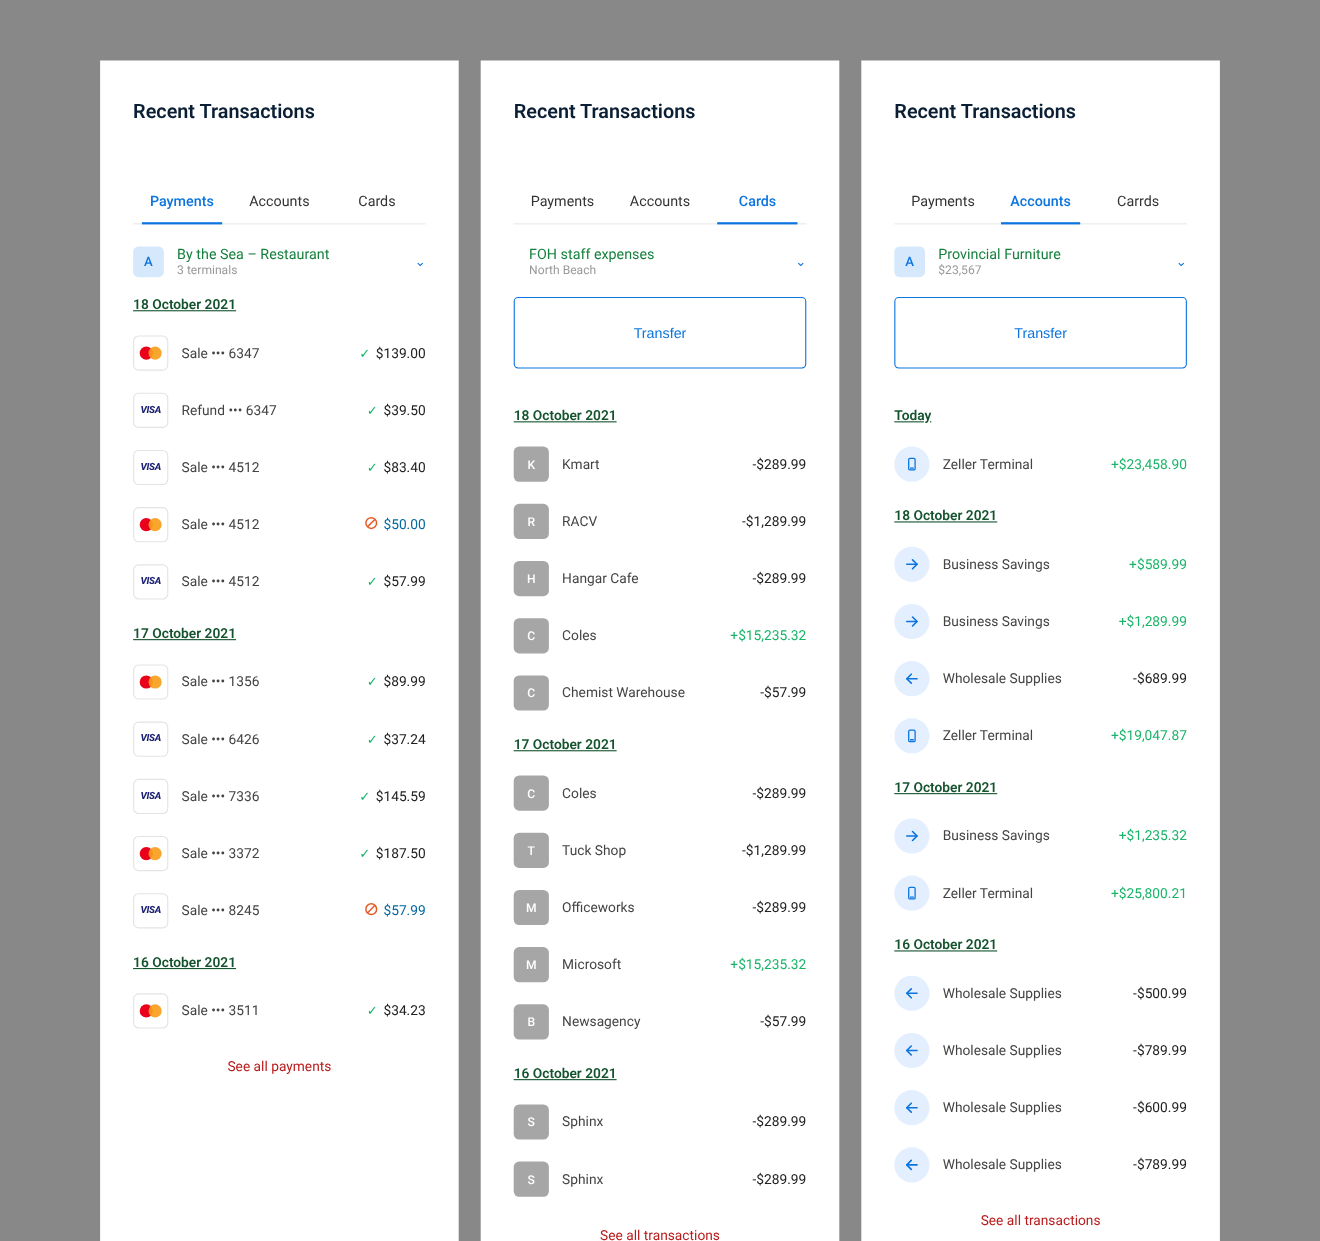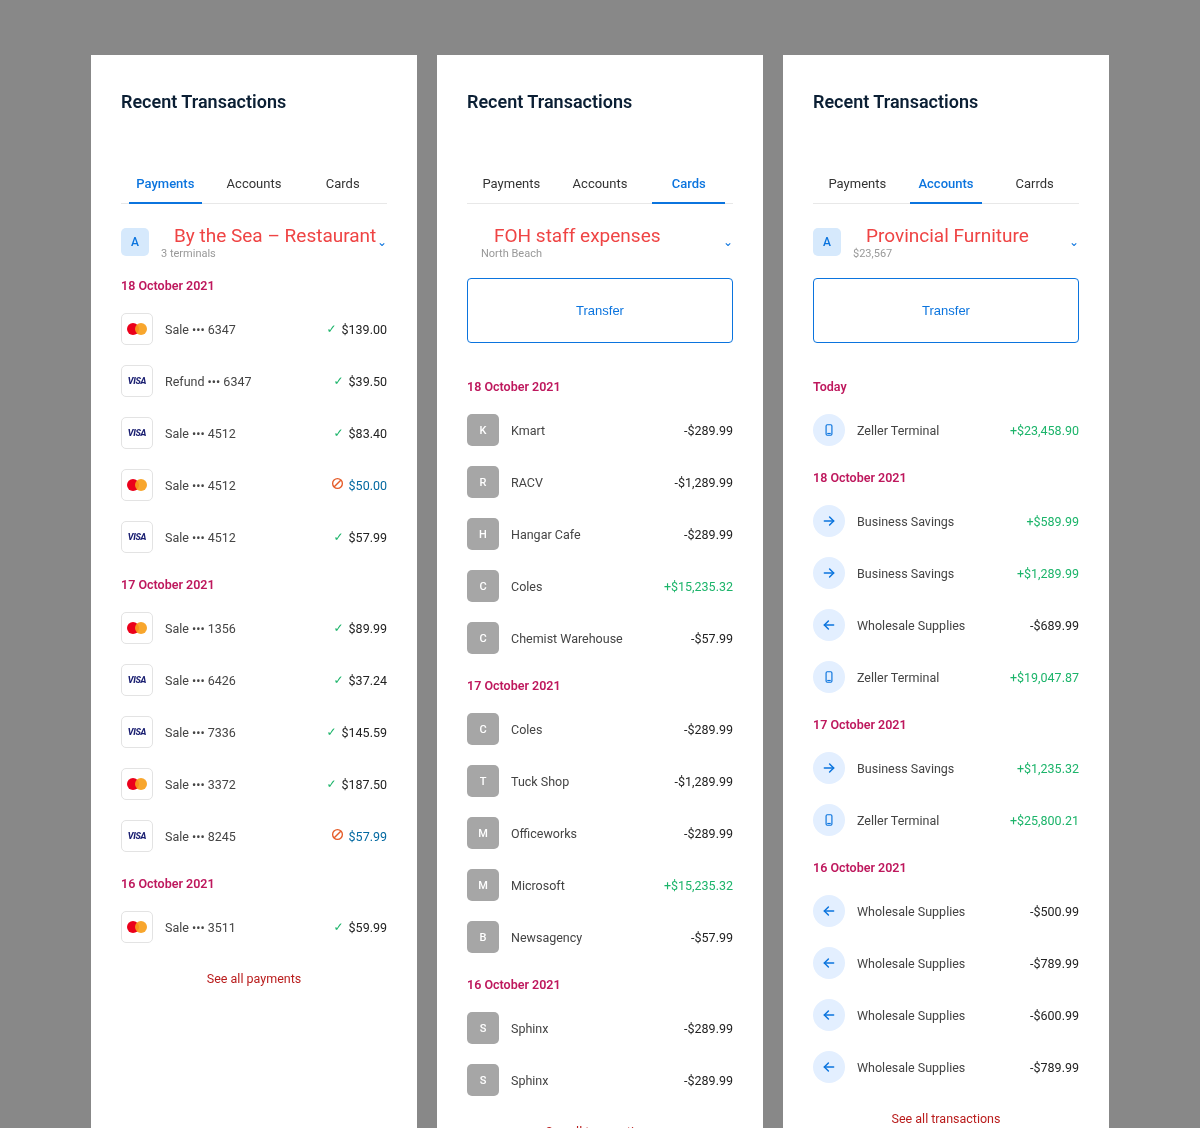--- a/index.html
+++ b/index.html
@@ -58,39 +58,40 @@
     width: 28px; height: 28px;
     background: #d6e9fc;
     color: #0b74de;
     border-radius: 5px;
     display: flex;
     align-items: center; justify-content: center;
     font-size: 12px; font-weight: 500;
     margin-right: 12px;
   }
   .selector .texts { flex: 1; }
-  .selector .name { font-size: 19px; color: #ef4444; margin-left: 13px; }
+  .selector .name { font-size: 13px; color: #15803d; }
   .selector .sub { font-size: 11px; color: #999; }
   .selector-chevron { color: #0b74de; font-size: 12px; }
   .transfer-btn {
     width: 100%;
     border: 1px solid #0b74de;
     color: #0b74de;
     background: #fff;
     border-radius: 4px;
     padding: 24px 0;
     font-size: 13px;
     cursor: pointer;
     margin-bottom: 22px;
   }
   .date-heading {
     font-size: 12.5px;
     font-weight: 600;
-    color: #be185d;
+    color: #14532d;
     margin: 14px 0 10px 0;
+    text-decoration: underline;
   }
   .row {
     display: flex;
     align-items: center;
     padding: 10px 0;
     cursor: pointer;
   }
   .row .icon {
     width: 32px; height: 32px;
     border-radius: 5px;
@@ -287,21 +288,21 @@
         </div>
       </div>
       <div class="date-heading">16 October 2021</div>
       <div class="row">
         <div class="card-box">
           <div class="mc"></div>
         </div>
         <div class="label">Sale ••• 3511</div>
         <div class="amount">
           <span class="status-check">✓</span>
-          <span>$59.99</span>
+          <span>$34.23</span>
         </div>
       </div>
     </div>
 
   <a class="see-all">See all payments</a>
 </div>
 
 <div class="panel">
   <h1 class="title">Recent Transactions</h1>
   <div class="tabs">

